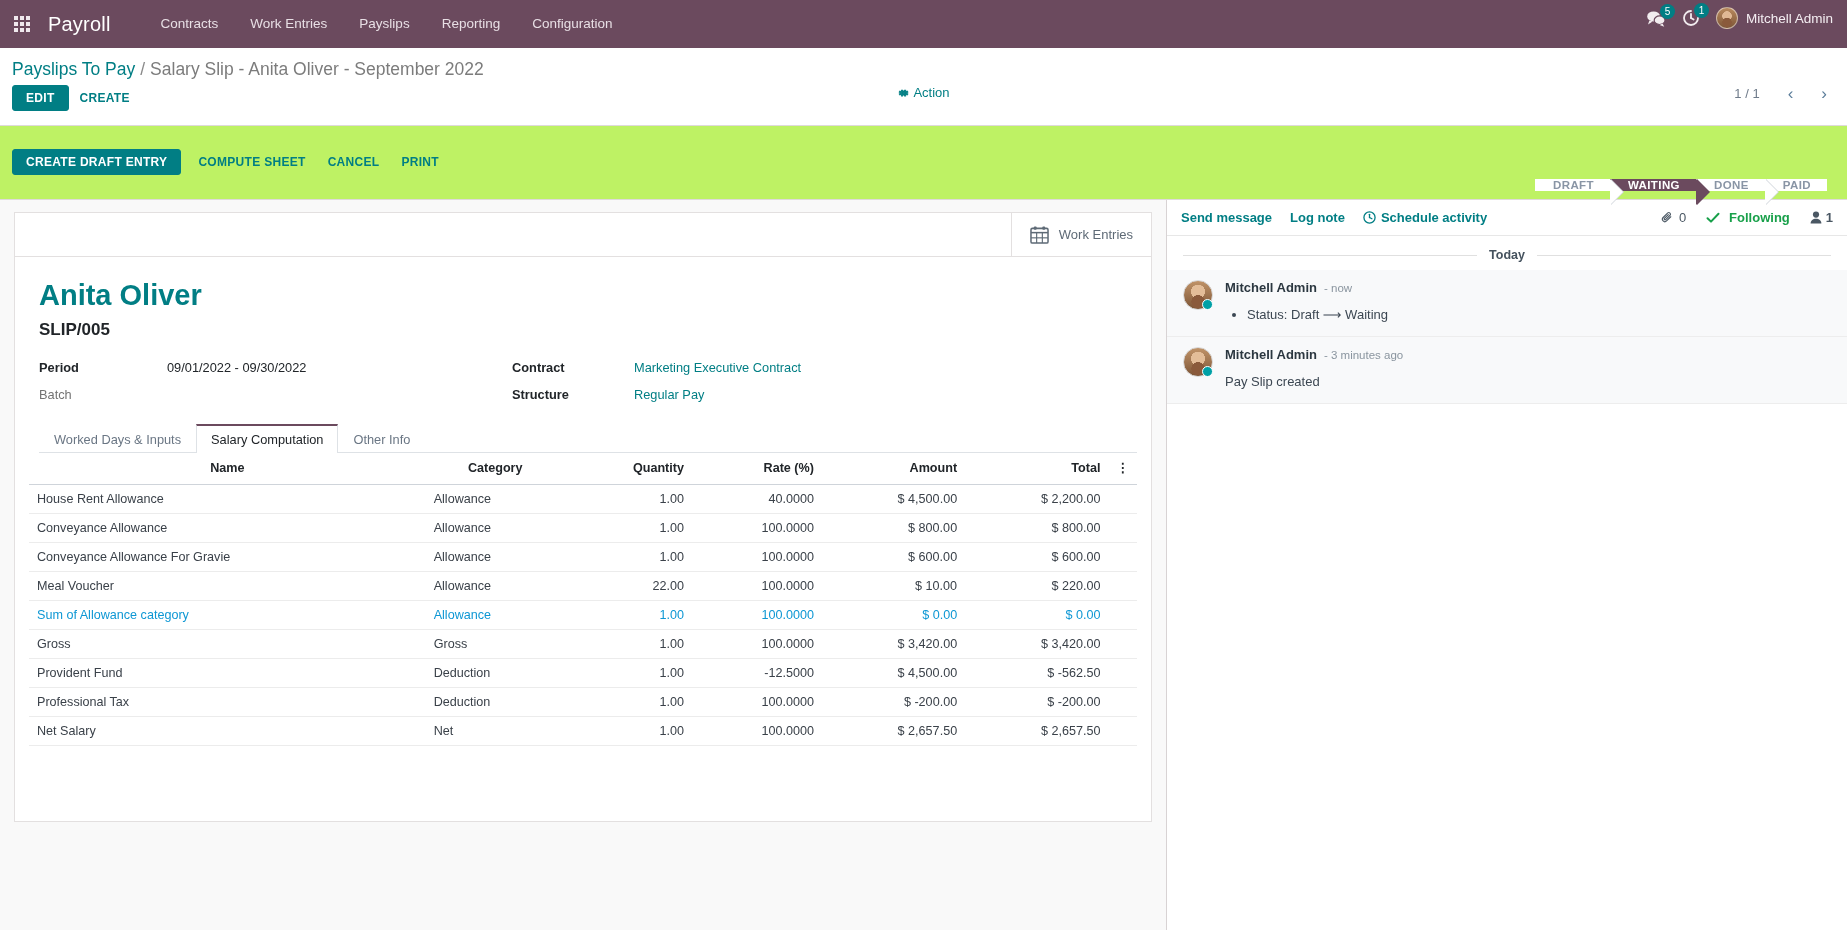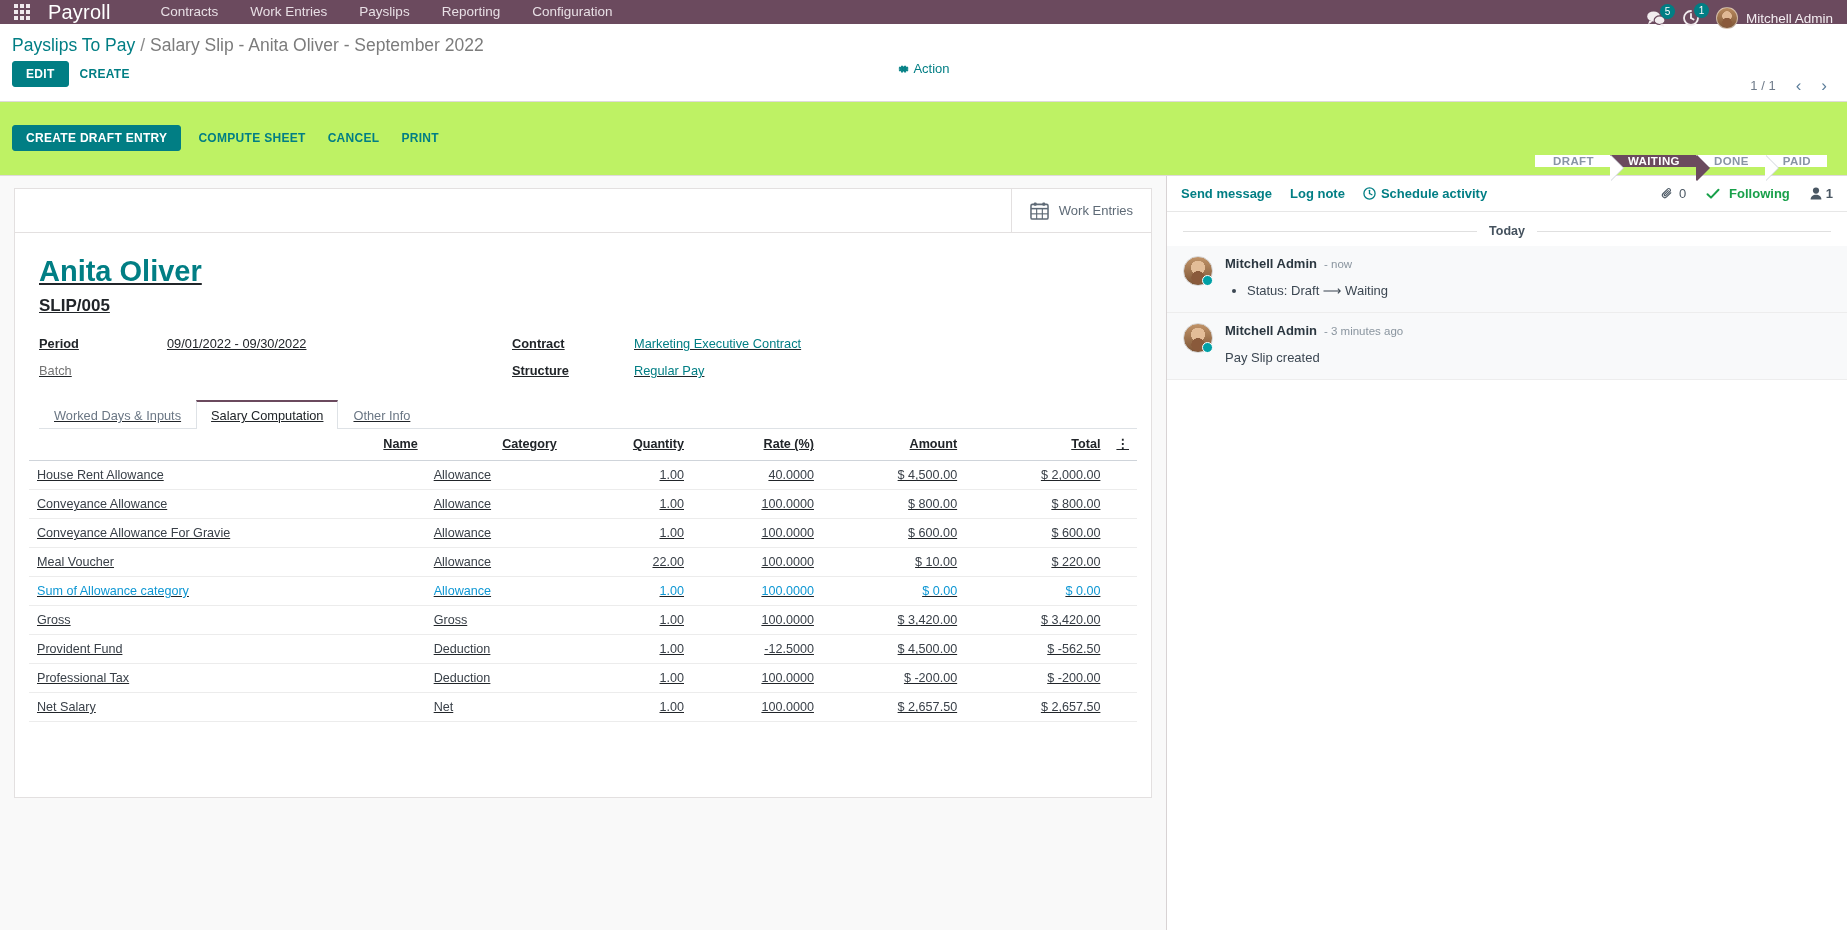--- a/index.html
+++ b/index.html
@@ -8,21 +8,21 @@
     width: 1847px; height: 930px;
     font-family: "Liberation Sans", sans-serif;
     font-size: 13px;
     color: #212529;
     background: #ffffff;
     overflow: hidden;
   }
 
   
   .navbar {
-    height: 24px;
+    height: 48px;
     background: #6b4a5e;
     display: flex;
     align-items: center;
     padding: 0 14px;
     color: #f2eef0;
     position: relative;
   }
   .apps-grid {
     display: grid;
     grid-template-columns: repeat(3, 4px);
@@ -141,24 +141,23 @@
     align-items: center;
     gap: 4px;
     color: #017e84;
     font-size: 13px;
     cursor: pointer;
   }
   .cp-right {
     margin-left: auto;
     display: flex;
     align-items: center;
-    gap: 4px;
+    gap: 12px;
     color: #6f7b8a;
     font-size: 13px;
-    margin-top: 16px;
   }
   .pager-value { color: #6f7b8a; padding-right: 8px; }
   .pager-btn {
     color: #5b7d9a;
     font-size: 17px;
     padding: 0 8px;
     cursor: pointer;
     line-height: 1;
     user-select: none;
   }
@@ -253,21 +252,21 @@
     align-items: center;
     gap: 10px;
     padding: 8px 18px;
     border-left: 1px solid #e3e0e0;
     color: #5e6a76;
     font-size: 13px;
     cursor: pointer;
     min-width: 140px;
   }
   .cal-icon { width: 19px; height: 18px; flex: none; }
-  .sheet-inner { padding: 14px 14px 18px 14px; text-decoration: underline; }
+  .sheet-inner { padding: 14px 14px 18px 14px; }
   .record-title {
     color: #017e84;
     font-size: 29px;
     font-weight: bold;
     margin: 8px 0 4px 10px;
     line-height: 1.15;
   }
   .record-sub {
     font-size: 17px;
     font-weight: bold;
@@ -318,21 +317,21 @@
     margin-top: 0;
   }
   table.lines thead th {
     font-weight: bold;
     color: #212529;
     padding: 8px 8px 9px 8px;
     border-bottom: 1px solid #cfd4da;
     white-space: nowrap;
     font-size: 12.6px;
   }
-  table.lines thead th.l { text-align: right; }
+  table.lines thead th.l { text-align: center; }
   table.lines thead th.r { text-align: right; }
   table.lines tbody td {
     padding: 7px 8px;
     border-bottom: 1px solid #ececec;
     color: #3a4149;
     white-space: nowrap;
   }
   table.lines tbody td.r { text-align: right; }
   table.lines tbody tr.link-row td { color: #0d97d4; }
   .optcol {
@@ -553,21 +552,21 @@
               <th class="optcol">⋮</th>
             </tr>
           </thead>
           <tbody>
               <tr>
                 <td>House Rent Allowance</td>
                 <td>Allowance</td>
                 <td class="r">1.00</td>
                 <td class="r">40.0000</td>
                 <td class="r">$ 4,500.00</td>
-                <td class="r">$ 2,000.00</td>
+                <td class="r">$ 2,200.00</td>
                 <td></td>
               </tr>
               <tr>
                 <td>Conveyance Allowance</td>
                 <td>Allowance</td>
                 <td class="r">1.00</td>
                 <td class="r">100.0000</td>
                 <td class="r">$ 800.00</td>
                 <td class="r">$ 800.00</td>
                 <td></td>

